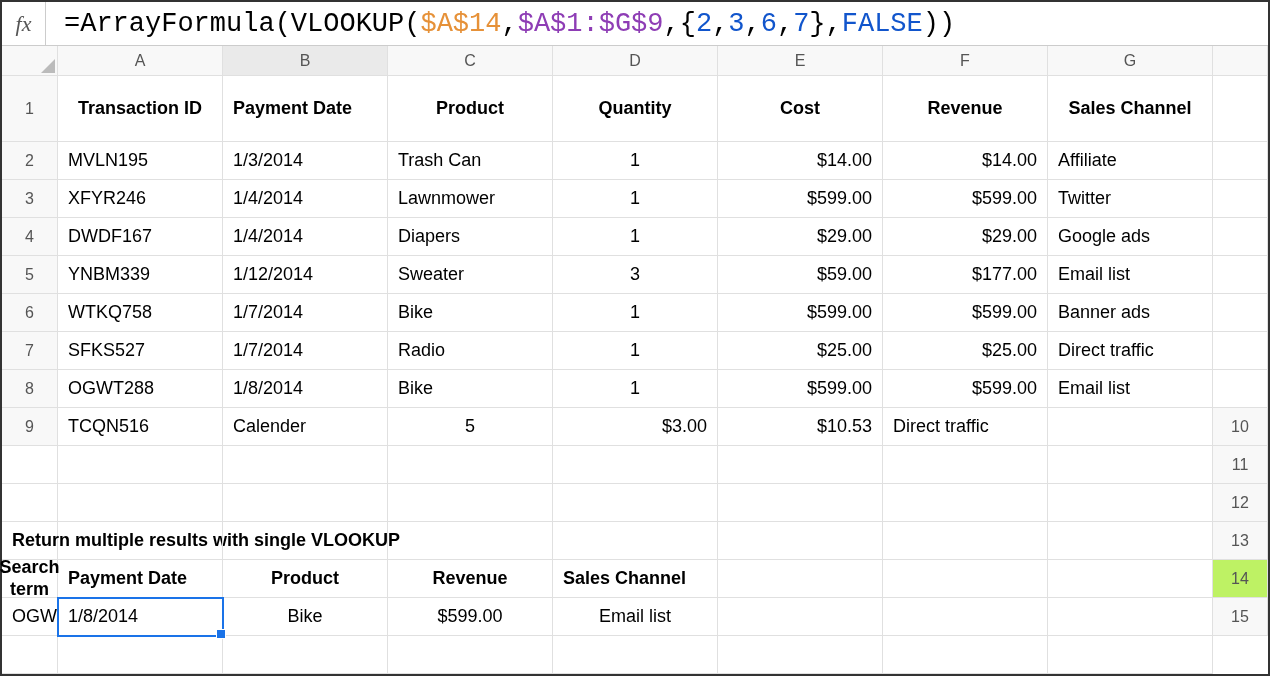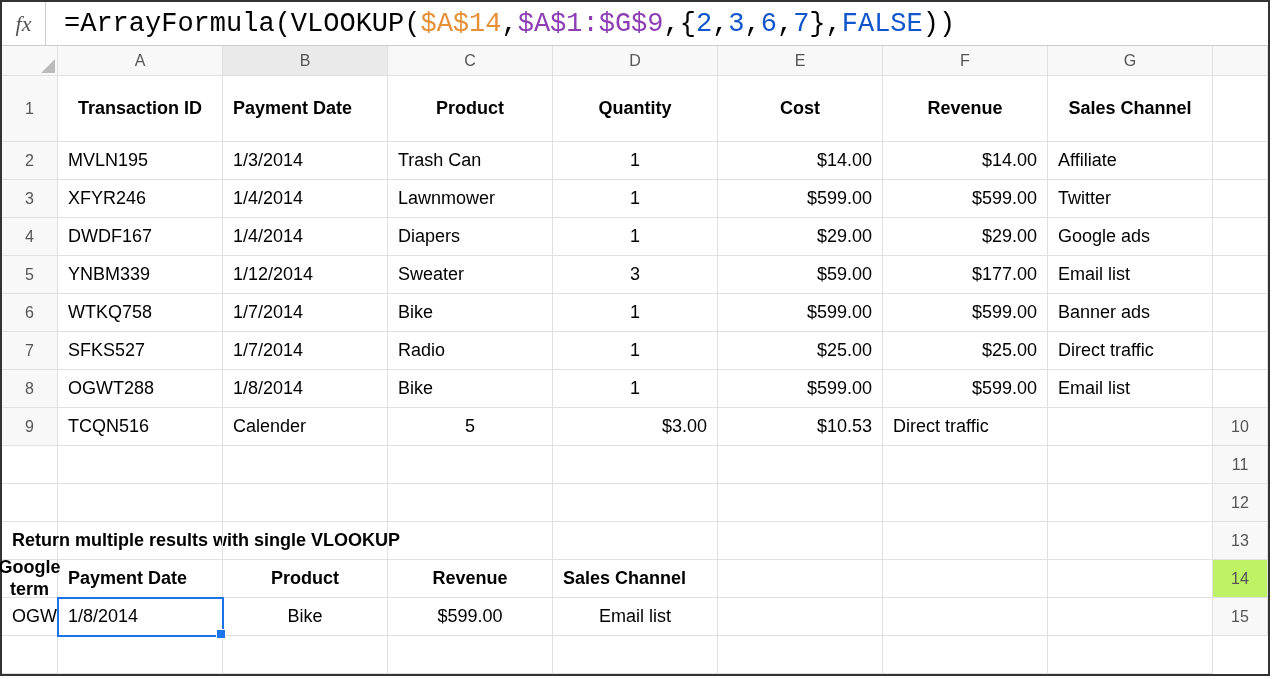--- a/index.html
+++ b/index.html
@@ -247,21 +247,21 @@
     </div>
     <div class="cell row-hn"></div>
     <div class="cell row-hn"></div>
     <div class="cell row-hn"></div>
     <div class="cell row-hn"></div>
     <div class="cell row-hn"></div>
     <div class="cell row-hn"></div>
     <div class="cell row-hn"></div>
 
     <div class="rh row-hn">13</div>
-    <div class="cell row-hn hdr">Google term</div>
+    <div class="cell row-hn hdr">Search term</div>
     <div class="cell row-hn hdr" style="justify-content:flex-start;padding-left:10px;">Payment Date</div>
     <div class="cell row-hn hdr">Product</div>
     <div class="cell row-hn hdr">Revenue</div>
     <div class="cell row-hn bold left" style="overflow:visible;">
       <span class="nowrap-span">Sales Channel</span>
     </div>
     <div class="cell row-hn"></div>
     <div class="cell row-hn"></div>
     <div class="cell row-hn"></div>
 

